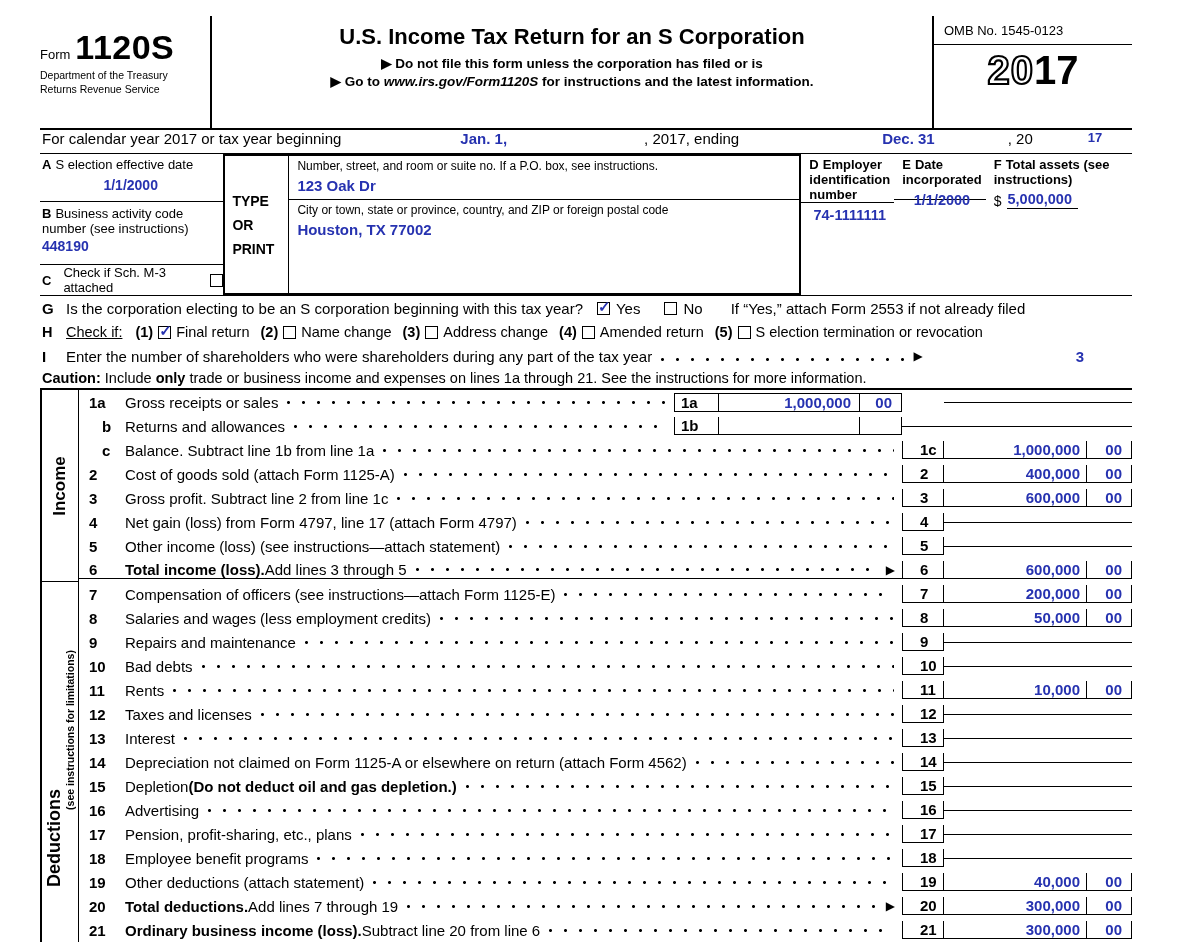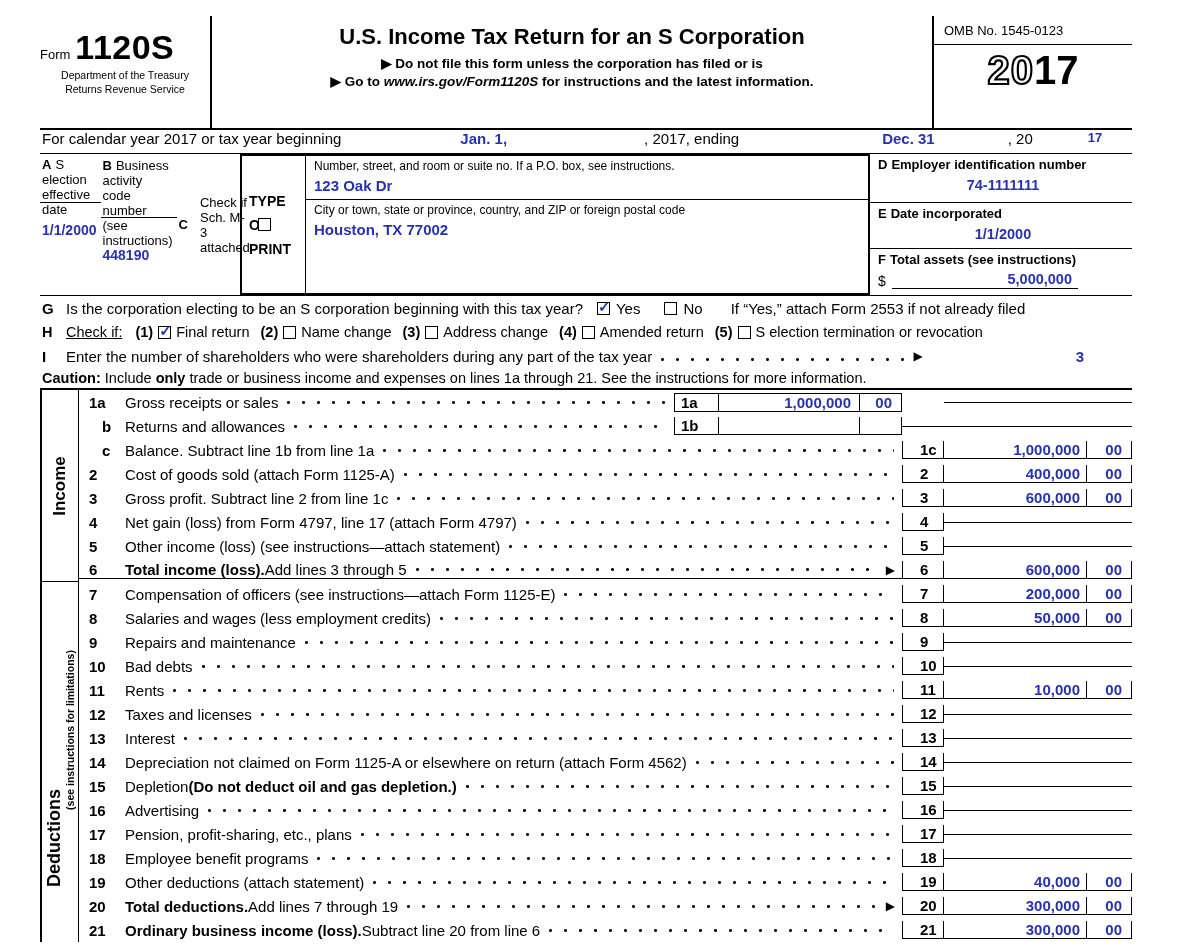--- a/index.html
+++ b/index.html
@@ -8,21 +8,21 @@
   :root{--blue:#2632b0;--gray:#b9b9b9;}
   .page{position:absolute;left:0;top:0;width:1186px;height:952px;background:#fff;}
   .inner{position:absolute;left:40px;top:16px;width:1092px;}
 
   
   .hdr{display:flex;height:112px;}
   .h-left{width:172px;border-right:2px solid #000;padding-top:12px;}
   .form-line{display:flex;align-items:flex-end;gap:5px;}
   .form-word{font-size:13px;padding-bottom:5px;}
   .form-num{font-size:34px;font-weight:bold;letter-spacing:.5px;}
-  .dept{font-size:10.5px;margin-top:2px;text-align:center;}
+  .dept{font-size:10.5px;margin-top:2px;}
   .dept:first-of-type{margin-top:9px;}
   .h-center{flex:1;text-align:center;padding-top:8px;}
   .title{font-size:22px;font-weight:bold;margin-bottom:5px;}
   .instr{font-size:13.5px;font-weight:bold;line-height:18px;}
   .it{font-style:italic;}
   .h-right{width:200px;border-left:2px solid #000;}
   .omb{font-size:13px;padding:7px 0 6px 10px;border-bottom:1.5px solid #000;}
   .year{display:flex;justify-content:center;align-items:flex-end;padding-top:3px;}
   .y-outline{font-size:40px;font-weight:bold;color:#fff;-webkit-text-stroke:2.2px #000;letter-spacing:1px;}
   .y-solid{font-size:40px;font-weight:bold;}
@@ -31,38 +31,38 @@
   .cal{height:26px;border-top:2px solid #000;border-bottom:1.5px solid #000;display:flex;align-items:flex-start;font-size:15px;padding-left:2px;gap:47px;}
   .fill{color:var(--blue);font-weight:bold;}
   .cal-jan{margin-left:72px;}
   .cal-mid{margin-left:90px;}
   .cal-dec{margin-left:96px;}
   .cal-20{margin-left:26px;}
   .cal-17{margin-left:8px;font-size:13px;}
 
   
   .entity{display:flex;height:142px;border-bottom:1.5px solid #000;}
-  .e-left{width:200px;display:flex;flex-direction:row;font-size:13px;}
+  .e-left{width:200px;display:flex;flex-direction:column;font-size:13px;}
   .e-letter{font-weight:bold;margin-right:4px;}
   .e-a{height:49px;border-bottom:1px solid #000;padding:3px 4px 0 2px;}
   .e-a .e-val{text-align:center;margin-top:5px;}
   .e-b{height:64px;border-bottom:1px solid #000;padding:4px 4px 10px 2px;display:flex;flex-direction:column;justify-content:space-between;line-height:15px;}
   .e-c{flex:1;display:flex;align-items:center;gap:8px;padding-left:2px;}
   .e-val{color:var(--blue);font-weight:bold;font-size:14px;}
   .tp-box{width:630px;border:2.5px solid #000;display:flex;}
   .tp-words{width:64px;display:flex;flex-direction:column;justify-content:center;gap:8px;padding-left:7px;font-weight:bold;font-size:14px;border-right:1.5px solid #000;}
   .tp-fields{flex:1;display:flex;flex-direction:column;}
   .tp-row{padding:3px 0 0 8px;display:flex;flex-direction:column;}
   .tp-row1{height:47px;border-bottom:1px solid #000;}
   .tp-row1 .tp-label{padding-left:22px;}
   .tp-row2{height:44px;border-bottom:1px solid #000;}
   .tp-row3{flex:1;}
   .tp-label{font-size:12px;}
   .tp-val{color:var(--blue);font-weight:bold;font-size:15px;margin-top:4px;}
-  .e-right{flex:1;display:flex;flex-direction:column;font-size:13px;font-weight:bold;}
+  .e-right{flex:1;display:flex;font-size:13px;font-weight:bold;}
   .er-row{padding:3px 4px 0 8px;}
   .er-1{height:49px;border-bottom:1px solid #000;}
   .er-2{height:46px;border-bottom:1px solid #000;}
   .er-3{flex:1;}
   .er-val{color:var(--blue);font-size:14.5px;text-align:center;margin-top:5px;}
   .f-line{display:flex;align-items:flex-end;margin-top:4px;padding-right:50px;}
   .dollar{font-weight:normal;font-size:14px;}
   .f-amount{flex:1;text-align:right;color:var(--blue);border-bottom:1.5px solid #000;margin-left:6px;padding:0 6px 1px 0;font-size:14.5px;}
 
   

